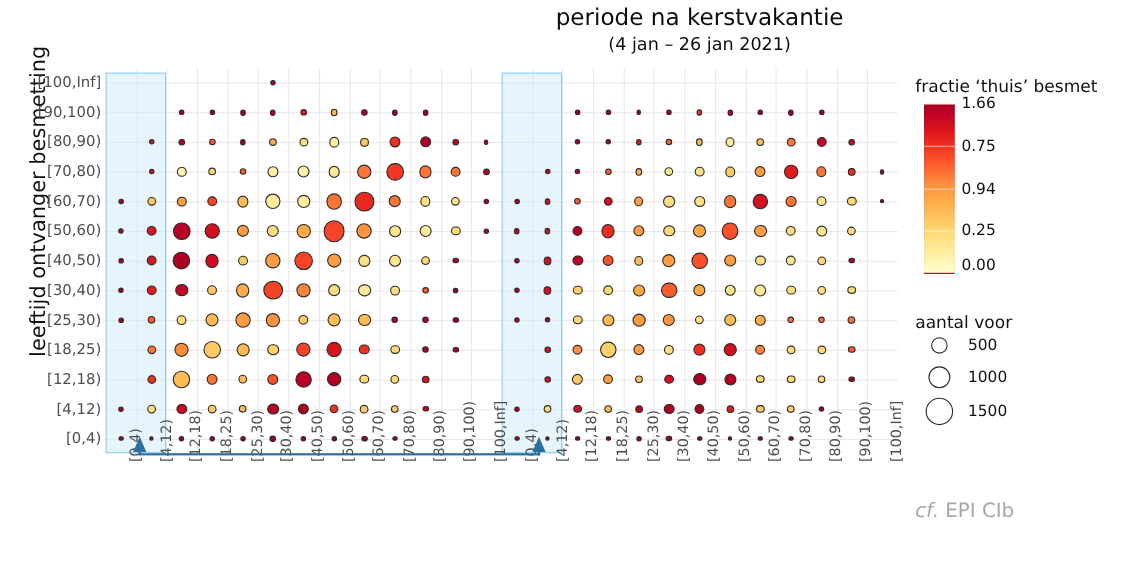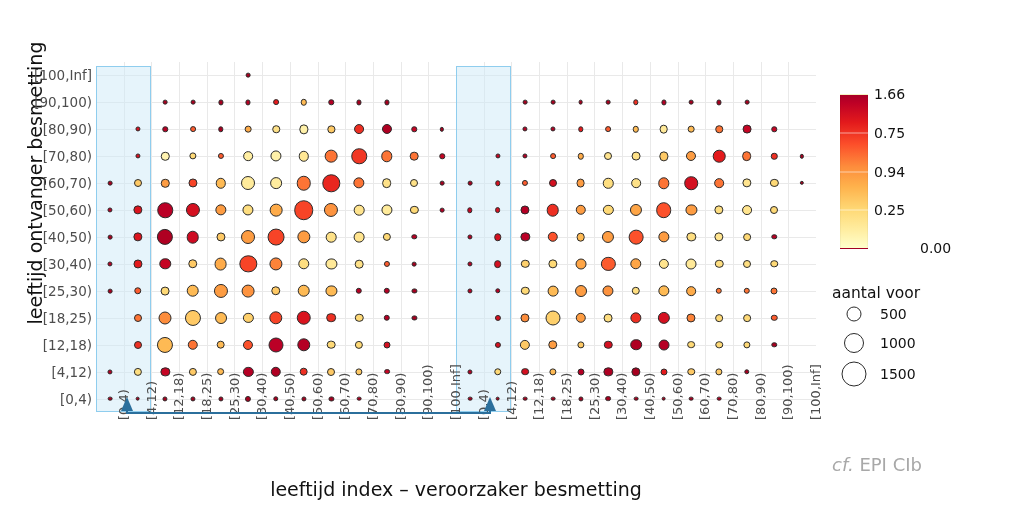--- a/index.html
+++ b/index.html
@@ -176,23 +176,26 @@
     position: absolute; left: 0; top: 392px;
     font-size: 18px; color: #a8a8a8; white-space: nowrap;
   }
   #credit i { font-style: italic; }
 </style>
 </head>
 <body>
 
 <div id="root">
 
+  <div class="panel-title" id="title-right">
+    <div class="t1">periode na kerstvakantie</div>
+    <div class="t2">(4 jan – 26 jan 2021)</div>
+  </div>
 
   <div id="ylab">leeftijd ontvanger besmetting</div>
-  <div id="xlab">leeftijd index – veroorzaker besmetting</div>
 
   <div id="yticks">
       <div class="ytick" style="top: 13.4615px;">[100,Inf]</div>
       <div class="ytick" style="top: 40.3846px;">[90,100)</div>
       <div class="ytick" style="top: 67.3077px;">[80,90)</div>
       <div class="ytick" style="top: 94.2308px;">[70,80)</div>
       <div class="ytick" style="top: 121.154px;">[60,70)</div>
       <div class="ytick" style="top: 148.077px;">[50,60)</div>
       <div class="ytick" style="top: 175px;">[40,50)</div>
       <div class="ytick" style="top: 201.923px;">[30,40)</div>
@@ -565,30 +568,31 @@
   <div id="arrow-layer">
     <div id="arrow-line"></div>
     <div class="arrow-head" style="left:121px"></div>
     <div class="arrow-stem" style="left:126px"></div>
     <div class="arrow-head" style="left:484px"></div>
     <div class="arrow-stem" style="left:489px"></div>
   </div>
 
   <div id="legend">
 
+    <div id="legend-fill-title">fractie ‘thuis’ besmet</div>
     <div id="colorbar"></div>
     <div id="colorbar-ticks">
         <div class="cb-tick" style="top: 32px;">1.66</div>
         <div class="cb-tick" style="top: 70.75px;">0.75</div>
         <div class="cb-mark" style="top: 70.75px;"></div>
         <div class="cb-tick" style="top: 109.5px;">0.94</div>
         <div class="cb-mark" style="top: 109.5px;"></div>
         <div class="cb-tick" style="top: 148.25px;">0.25</div>
         <div class="cb-mark" style="top: 148.25px;"></div>
-        <div class="cb-tick" style="top: 186px; margin-left: 46px;">0.00</div>
+        <div class="cb-tick" style="top: 179px;">0.00</div>
       </div>
 
     <div id="legend-size-title">aantal voor</div>
     <div id="size-legend">
         <div class="size-row" style="top: 252px;">
           <div class="size-circle" style="width: 13px; height: 13px; left: 22px; top: 0px;"></div>
           <div class="size-label" style="top: 0px; text-align: right;">500</div>
         </div>
         <div class="size-row" style="top: 281px;">
           <div class="size-circle" style="width: 18px; height: 18px; left: 22px; top: 0px;"></div>

